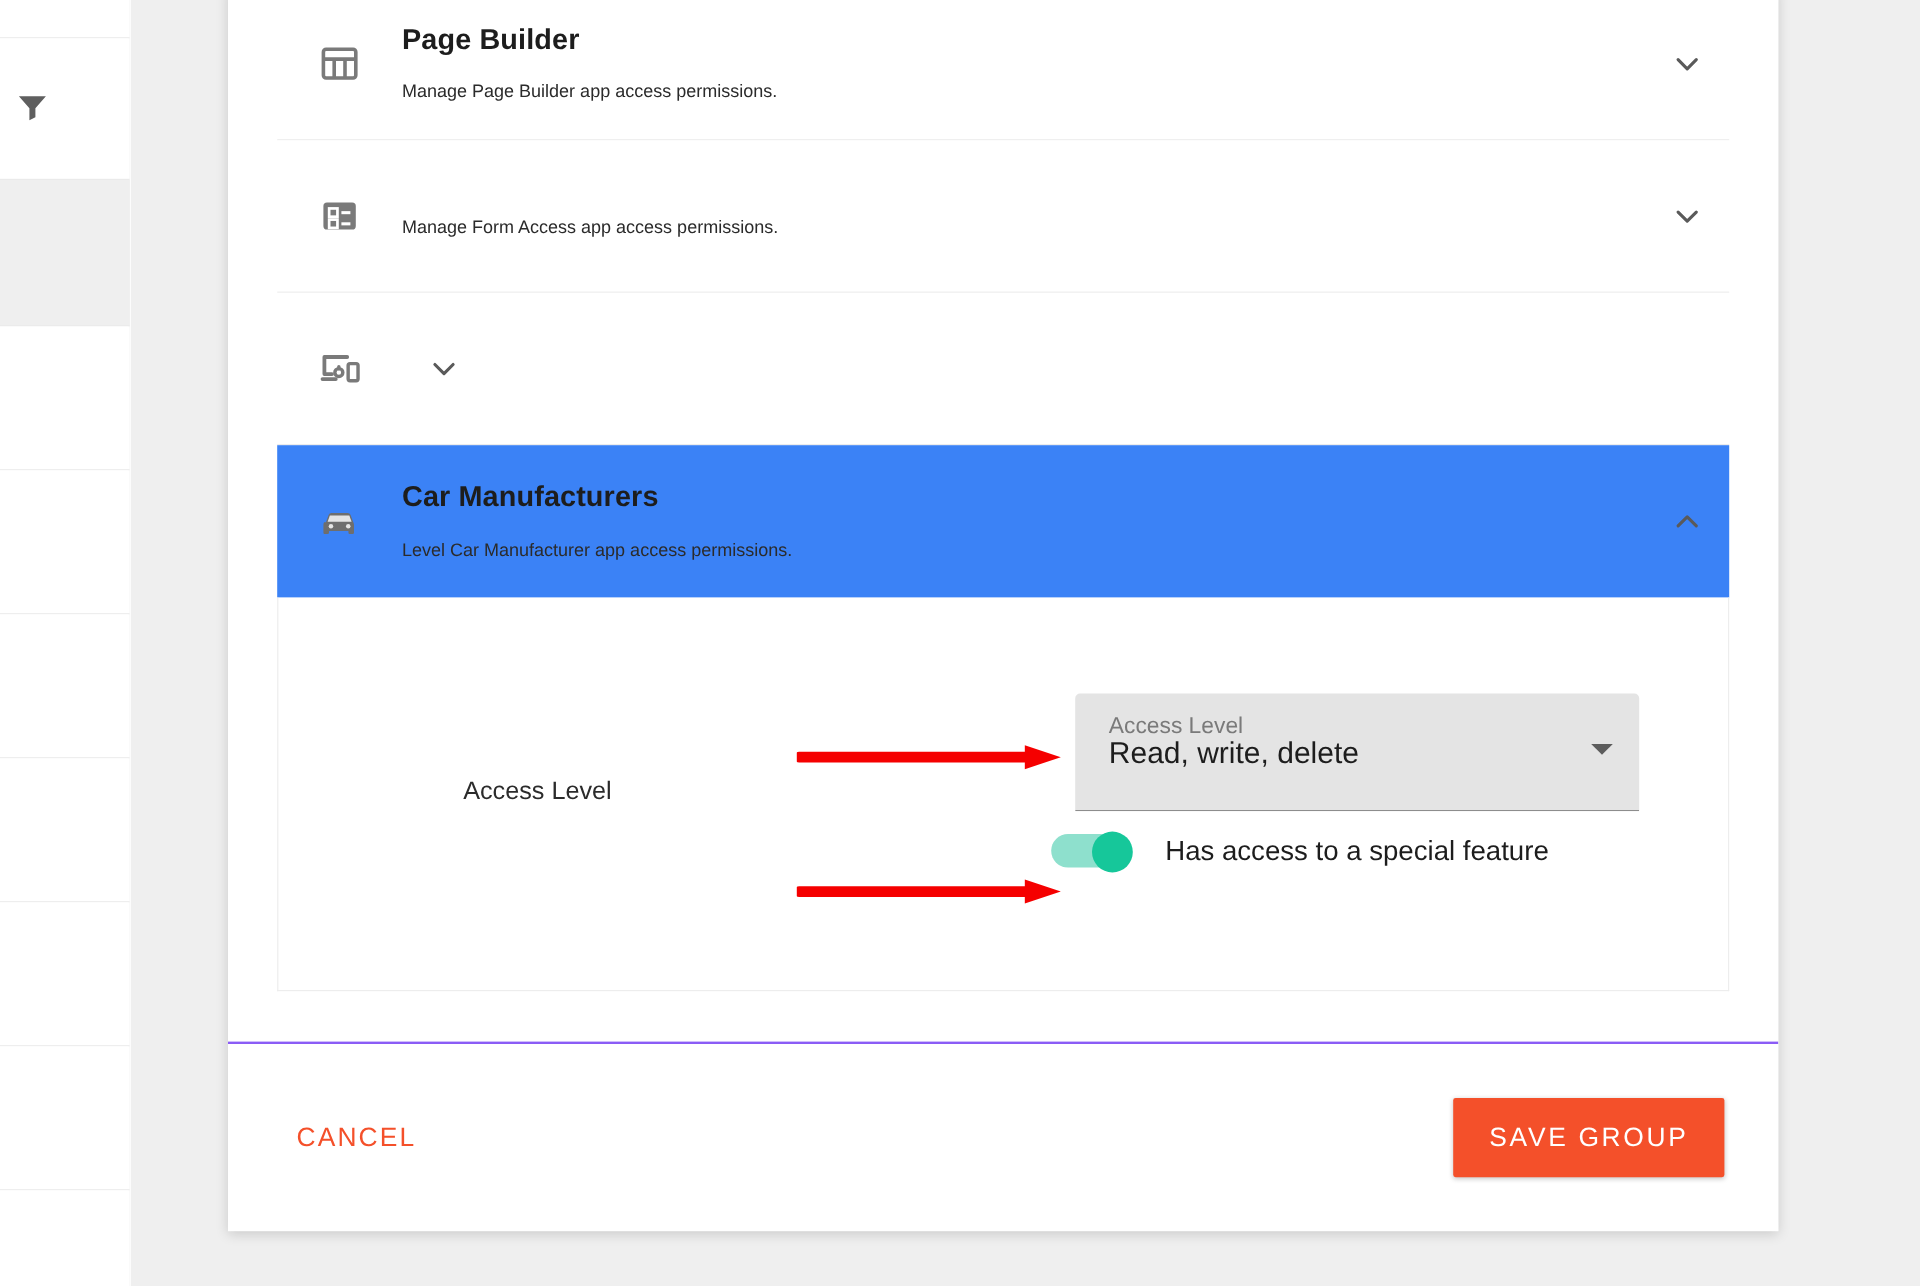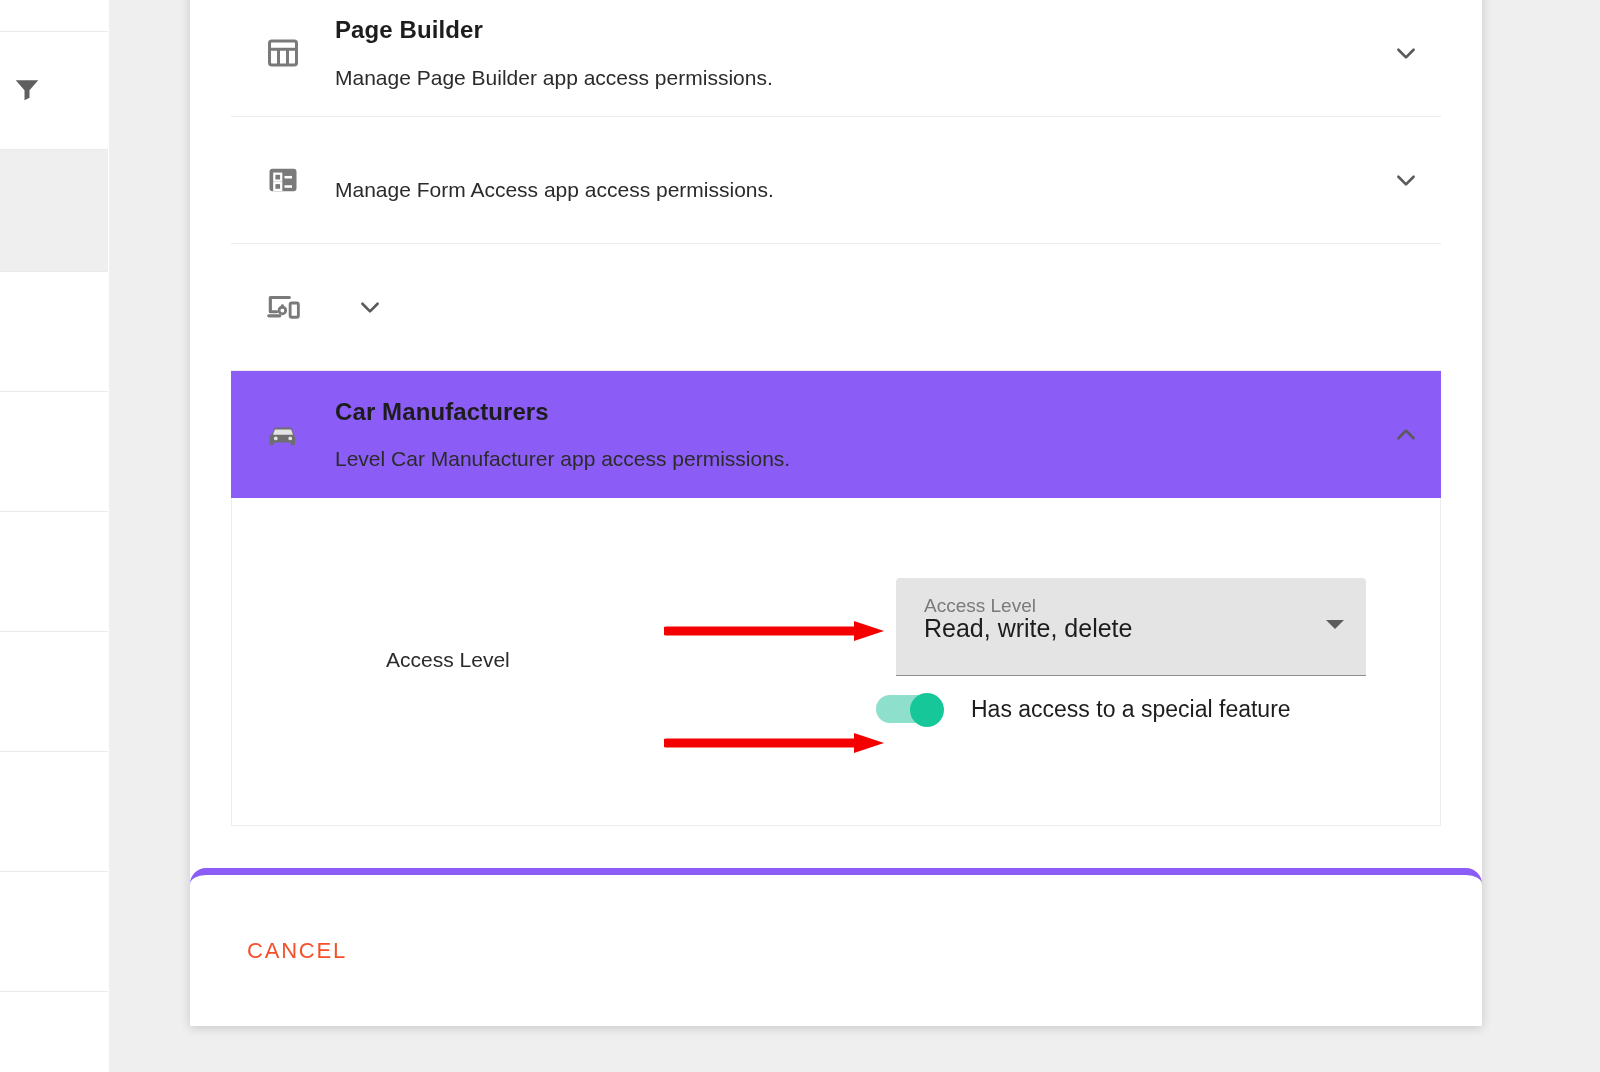--- a/index.html
+++ b/index.html
@@ -79,21 +79,21 @@
   .acc-row {
     position: relative;
     display: flex;
     align-items: center;
     height: 127px;
     border-bottom: 1px solid #ececec;
     background: #ffffff;
     cursor: pointer;
   }
   .acc-row.expanded {
-    background: #8b5cf6;
+    background: #3b82f6;
     border-bottom: none;
   }
   .acc-row.first { height: 127px; }
 
   .acc-icon {
     width: 104px;
     flex: 0 0 104px;
     display: flex;
     align-items: center;
     justify-content: center;
@@ -102,21 +102,21 @@
   .acc-text { flex: 1 1 auto; }
 
   .acc-title {
     font-size: 24px;
     font-weight: bold;
     color: #1d1d1d;
     line-height: 1.2;
     letter-spacing: 0.1px;
   }
   .acc-desc {
-    font-size: 21px;
+    font-size: 15px;
     color: #2b2b2b;
     line-height: 1.2;
     margin-top: 20px;
     font-weight: 400;
   }
 
   .acc-chevron {
     width: 70px;
     flex: 0 0 70px;
     display: flex;
@@ -224,26 +224,25 @@
   }
 
   
   .modal-footer {
     position: absolute;
     left: 0;
     top: 878px;
     width: 1292px;
     height: 158px;
     background: #ffffff;
-    border-top: 7px solid #8b5cf6;
+    border-top: 2px solid #8b5cf6;
     display: flex;
     align-items: center;
     justify-content: space-between;
     padding: 0 45px;
-    border-radius: 16px;
   }
   .cancel-btn {
     background: none;
     border: none;
     color: #f4502a;
     font-family: "Liberation Sans", sans-serif;
     font-size: 22px;
     letter-spacing: 1.8px;
     cursor: pointer;
     padding: 14px 12px;
@@ -395,20 +394,21 @@
             <div class="toggle-label">Has access to a special feature</div>
           </div>
 
         </div>
       </div>
 
     </div>
 
     <div class="modal-footer">
       <button class="cancel-btn">CANCEL</button>
+      <button class="save-btn">SAVE GROUP</button>
     </div>
 
   </div>
 
   <div class="ann-arrow" style="left:664px; top:620px; width:222px;">
     <svg width="222" height="22" viewBox="0 0 222 22" aria-hidden="true">
       <line x1="2" y1="11" x2="196" y2="11" stroke="#f50000" stroke-width="9" stroke-linecap="round"></line>
       <polygon points="190,1 220,11 190,21" fill="#f50000"></polygon>
     </svg>
   </div>

